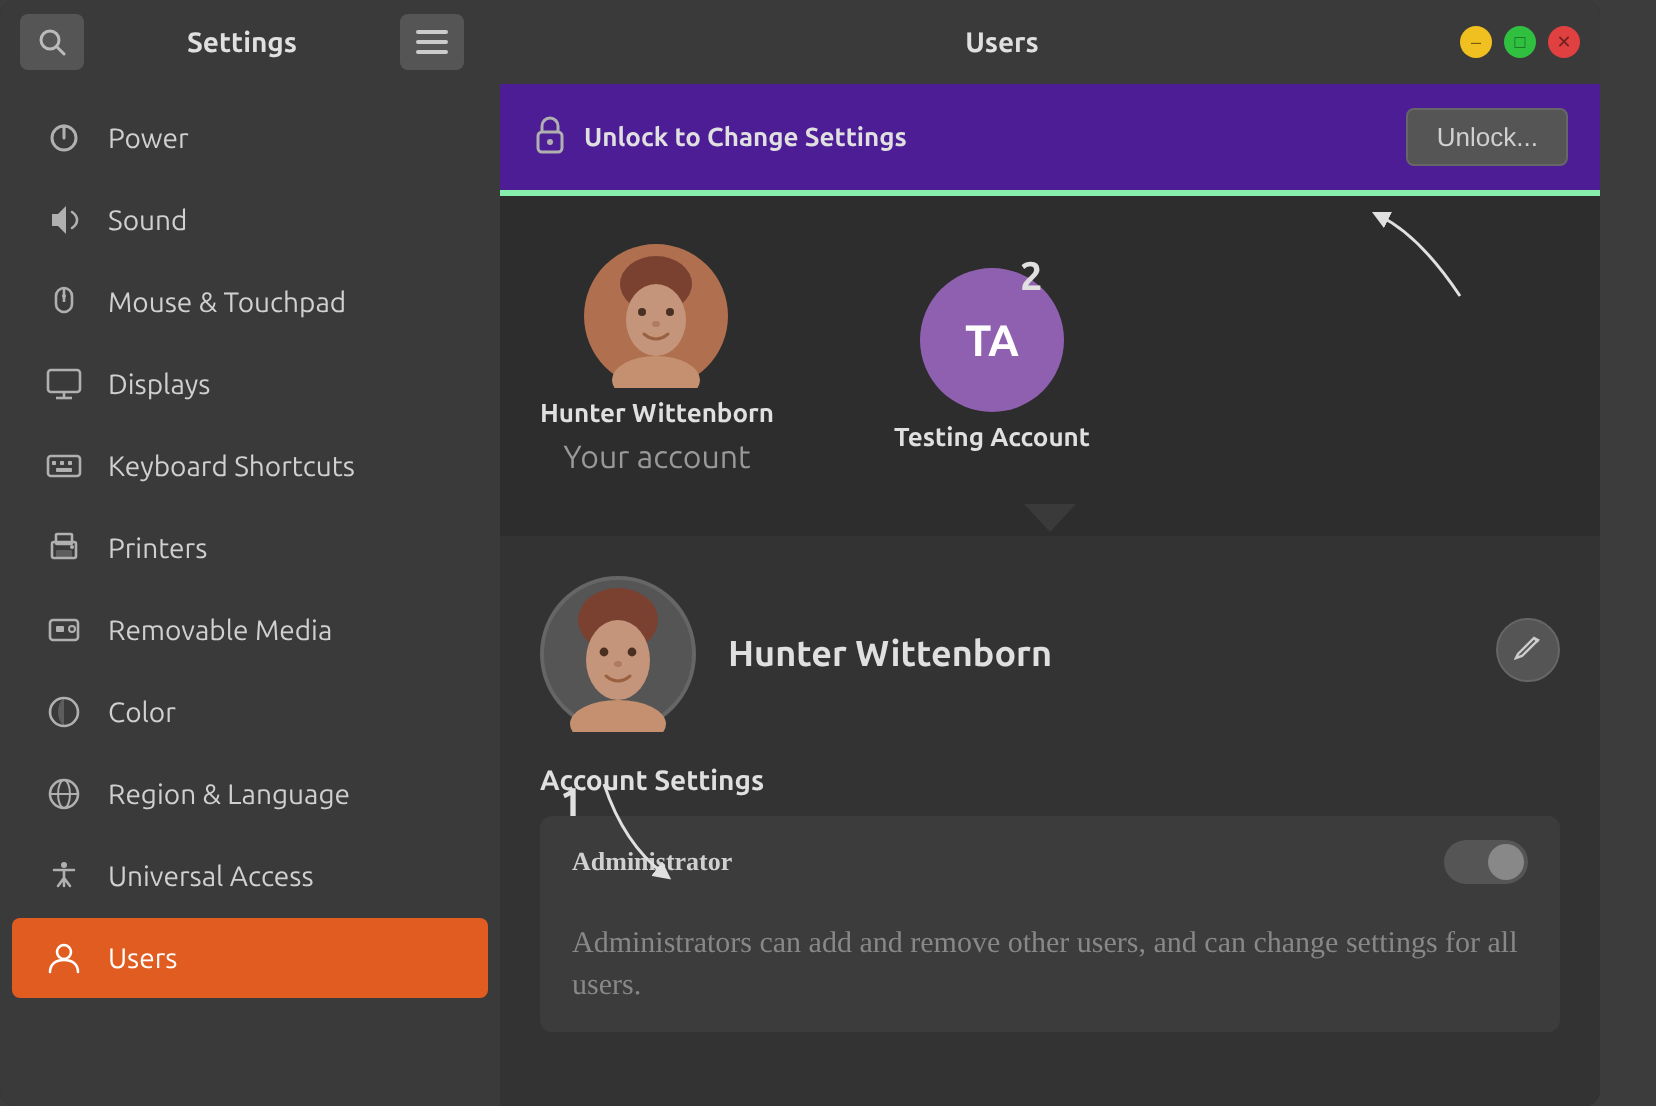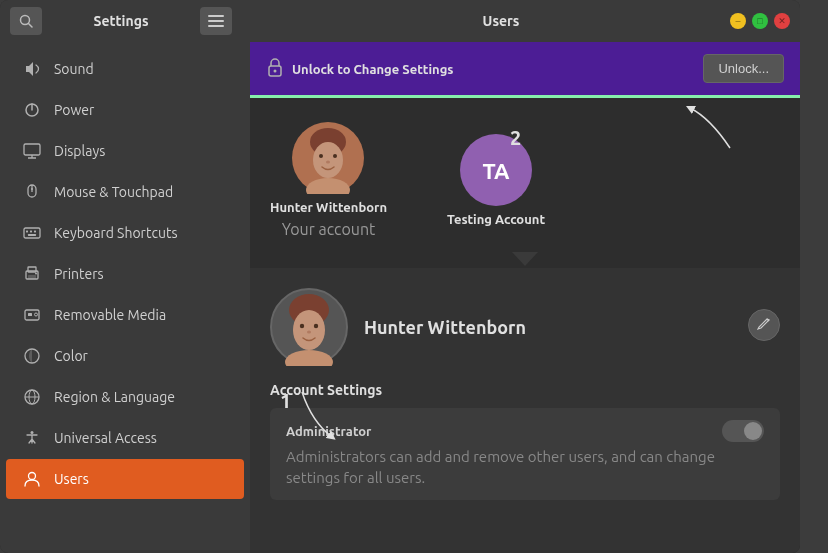--- a/index.html
+++ b/index.html
@@ -290,21 +290,22 @@
       font-weight: 600;
       margin-bottom: 10px;
     }
 
     .settings-row {
       background: #3c3c3c;
       border-radius: 6px;
       padding: 12px 16px;
       display: flex;
       flex-direction: column;
-      gap: 4px;
+      gap: 20px;
+      font-family: Liberation Serif, serif;
     }
 
     .settings-row-header {
       display: flex;
       align-items: center;
       justify-content: space-between;
     }
 
     .settings-row-title {
       color: #d0d0d0;
@@ -370,54 +371,54 @@
       <button class="wc-btn wc-close">✕</button>
     </div>
   </div>
 
   <div class="content-area">
 
     <div class="sidebar">
       <div class="sidebar-item">
         <span class="sidebar-icon">
           <svg width="18" height="18" viewBox="0 0 18 18" fill="none">
+            <circle cx="9" cy="9" r="6" stroke="#b0b0b0" stroke-width="1.5"></circle>
+            <line x1="9" y1="3" x2="9" y2="9" stroke="#b0b0b0" stroke-width="1.5" stroke-linecap="round"></line>
+          </svg>
+        </span>
+        <span class="sidebar-label">Power</span>
+      </div>
+      <div class="sidebar-item">
+        <span class="sidebar-icon">
+          <svg width="18" height="18" viewBox="0 0 18 18" fill="none">
             <path d="M3 6h3l4-4v14l-4-4H3V6z" fill="#b0b0b0"></path>
             <path d="M13 5c1.5 1 2.5 2.5 2.5 4s-1 3-2.5 4" stroke="#b0b0b0" stroke-width="1.3" fill="none" stroke-linecap="round"></path>
           </svg>
         </span>
         <span class="sidebar-label">Sound</span>
       </div>
       <div class="sidebar-item">
         <span class="sidebar-icon">
           <svg width="18" height="18" viewBox="0 0 18 18" fill="none">
-            <circle cx="9" cy="9" r="6" stroke="#b0b0b0" stroke-width="1.5"></circle>
-            <line x1="9" y1="3" x2="9" y2="9" stroke="#b0b0b0" stroke-width="1.5" stroke-linecap="round"></line>
-          </svg>
-        </span>
-        <span class="sidebar-label">Power</span>
+            <rect x="5" y="2" width="8" height="12" rx="4" stroke="#b0b0b0" stroke-width="1.3"></rect>
+            <line x1="9" y1="2" x2="9" y2="9" stroke="#b0b0b0" stroke-width="1.3"></line>
+            <circle cx="9" cy="6" r="1" fill="#b0b0b0"></circle>
+          </svg>
+        </span>
+        <span class="sidebar-label">Mouse &amp; Touchpad</span>
       </div>
       <div class="sidebar-item">
         <span class="sidebar-icon">
           <svg width="18" height="18" viewBox="0 0 18 18" fill="none">
             <rect x="1" y="2" width="16" height="11" rx="1.5" stroke="#b0b0b0" stroke-width="1.3"></rect>
             <line x1="5" y1="16" x2="13" y2="16" stroke="#b0b0b0" stroke-width="1.3"></line>
             <line x1="9" y1="13" x2="9" y2="16" stroke="#b0b0b0" stroke-width="1.3"></line>
           </svg>
         </span>
         <span class="sidebar-label">Displays</span>
-      </div>
-      <div class="sidebar-item">
-        <span class="sidebar-icon">
-          <svg width="18" height="18" viewBox="0 0 18 18" fill="none">
-            <rect x="5" y="2" width="8" height="12" rx="4" stroke="#b0b0b0" stroke-width="1.3"></rect>
-            <line x1="9" y1="2" x2="9" y2="9" stroke="#b0b0b0" stroke-width="1.3"></line>
-            <circle cx="9" cy="6" r="1" fill="#b0b0b0"></circle>
-          </svg>
-        </span>
-        <span class="sidebar-label">Mouse &amp; Touchpad</span>
       </div>
       <div class="sidebar-item">
         <span class="sidebar-icon">
           <svg width="18" height="18" viewBox="0 0 18 18" fill="none">
             <rect x="1" y="4" width="16" height="10" rx="1.5" stroke="#b0b0b0" stroke-width="1.3"></rect>
             <rect x="3" y="6.5" width="2" height="2" rx="0.4" fill="#b0b0b0"></rect>
             <rect x="7" y="6.5" width="2" height="2" rx="0.4" fill="#b0b0b0"></rect>
             <rect x="11" y="6.5" width="2" height="2" rx="0.4" fill="#b0b0b0"></rect>
             <rect x="5" y="10" width="8" height="2" rx="0.4" fill="#b0b0b0"></rect>
           </svg>

